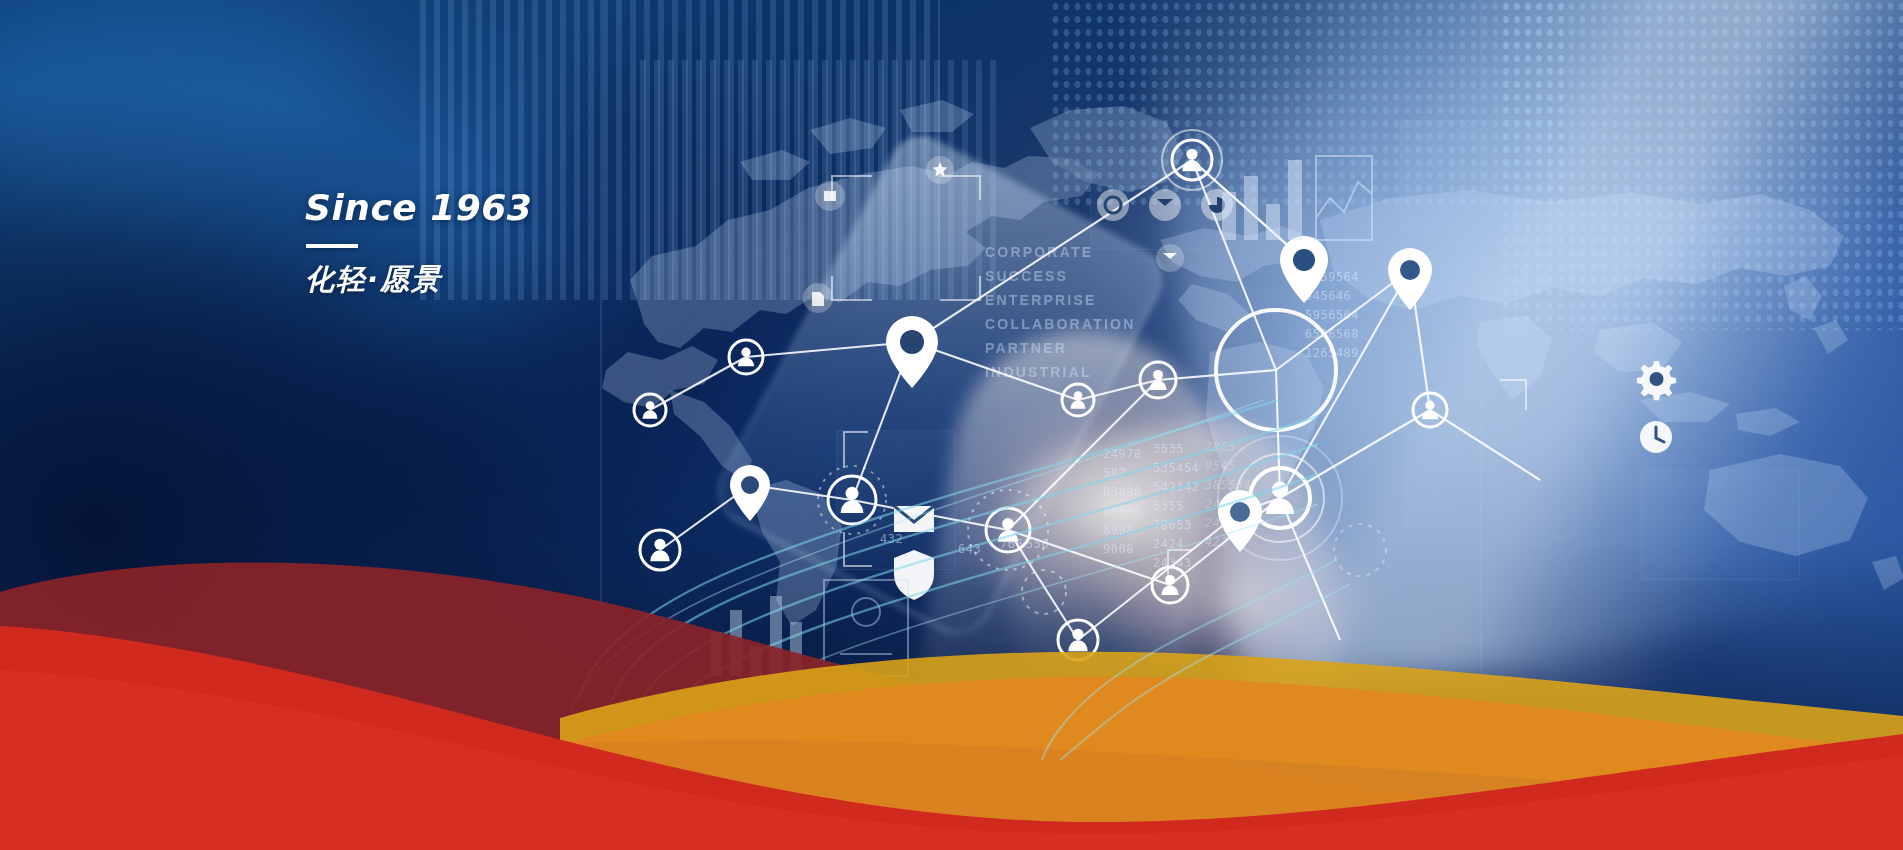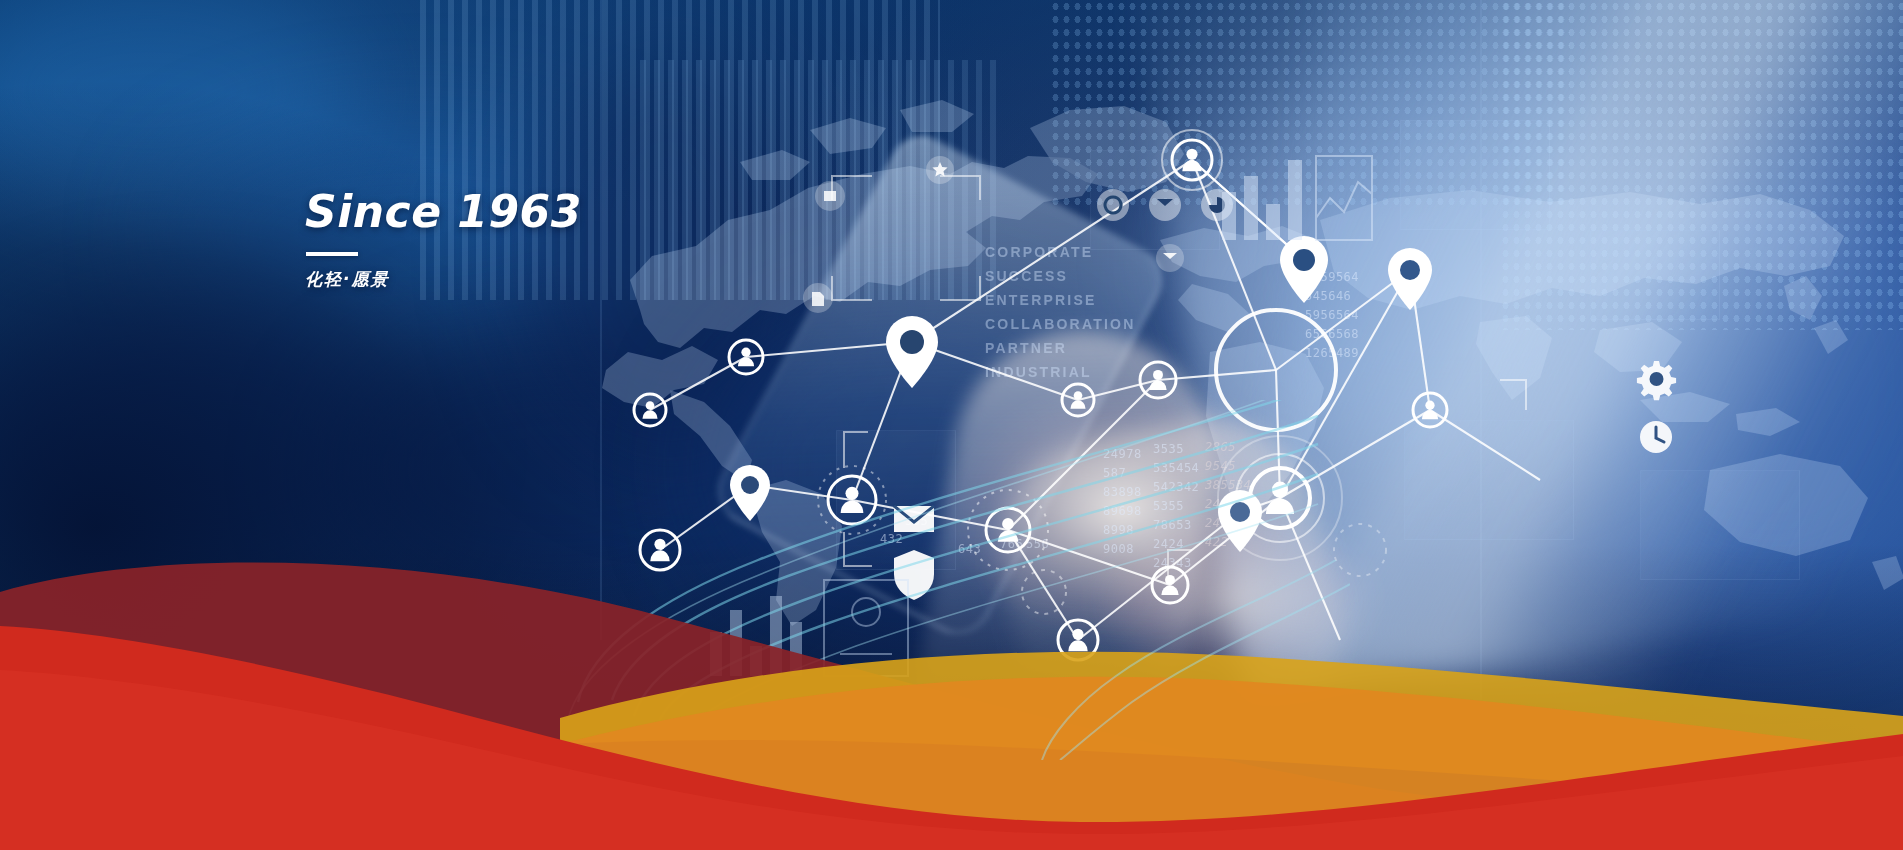--- a/index.html
+++ b/index.html
@@ -97,32 +97,32 @@
   
   .waves{ position:absolute; left:0; bottom:0; width:1903px; height:330px; }
   .waves svg{ width:100%; height:100%; display:block; }
 
   
   .textblock{ position:absolute; left:305px; top:190px; width:950px; }
 
   .since{
     font-family:"DejaVu Sans","Liberation Sans",sans-serif;
     font-style:italic; font-weight:700;
-    font-size:44px; line-height:1.0; letter-spacing:.5px;
+    font-size:36px; line-height:1.0; letter-spacing:.5px;
     color:#ffffff;
     text-shadow:0 2px 7px rgba(2,18,48,0.62);
   }
   .rule{
     width:52px; height:4px; background:#ffffff; margin:18px 0 12px 1px;
     box-shadow:0 1px 4px rgba(2,18,48,0.5);
   }
   .sub{
     font-family:"DejaVu Sans","Liberation Sans",sans-serif;
     font-style:italic; font-weight:700;
-    font-size:17px; letter-spacing:2px; color:#ffffff;
+    font-size:29px; letter-spacing:2px; color:#ffffff;
     text-shadow:0 2px 6px rgba(2,18,48,0.6);
   }
   .headline{
     margin-top:8px;
     font-family:"DejaVu Sans","Liberation Sans",sans-serif;
     font-style:italic; font-weight:700;
     font-size:57px; letter-spacing:1px; white-space:nowrap;
     color:#ffffff;
     text-shadow:0 3px 12px rgba(2,18,48,0.72), 0 1px 2px rgba(2,18,48,0.9);
   }

